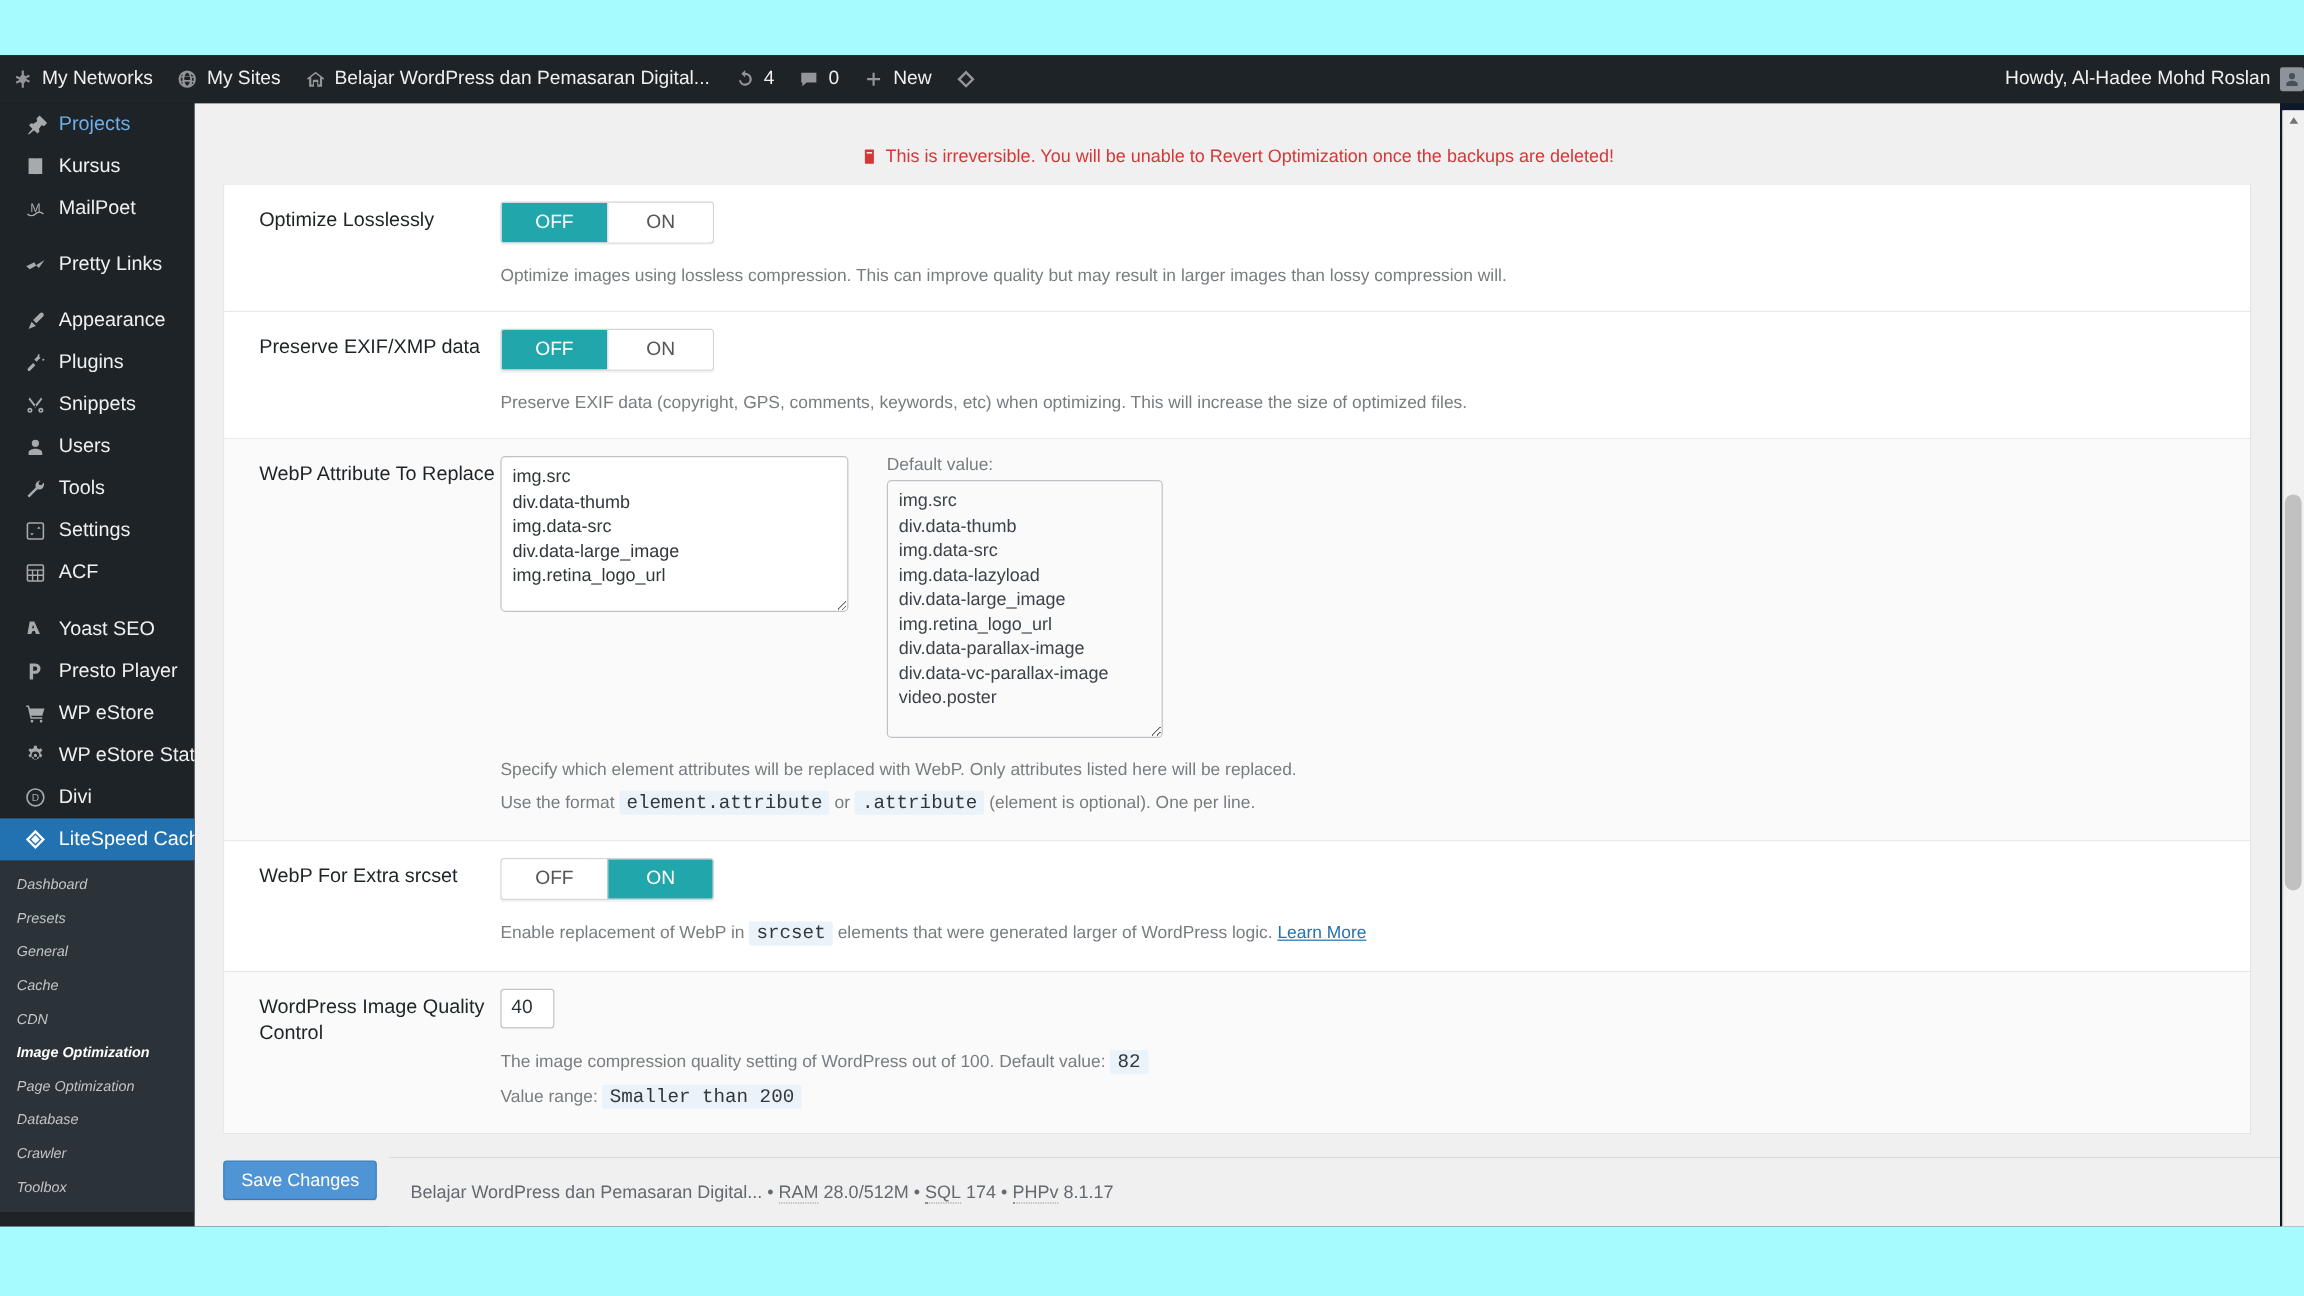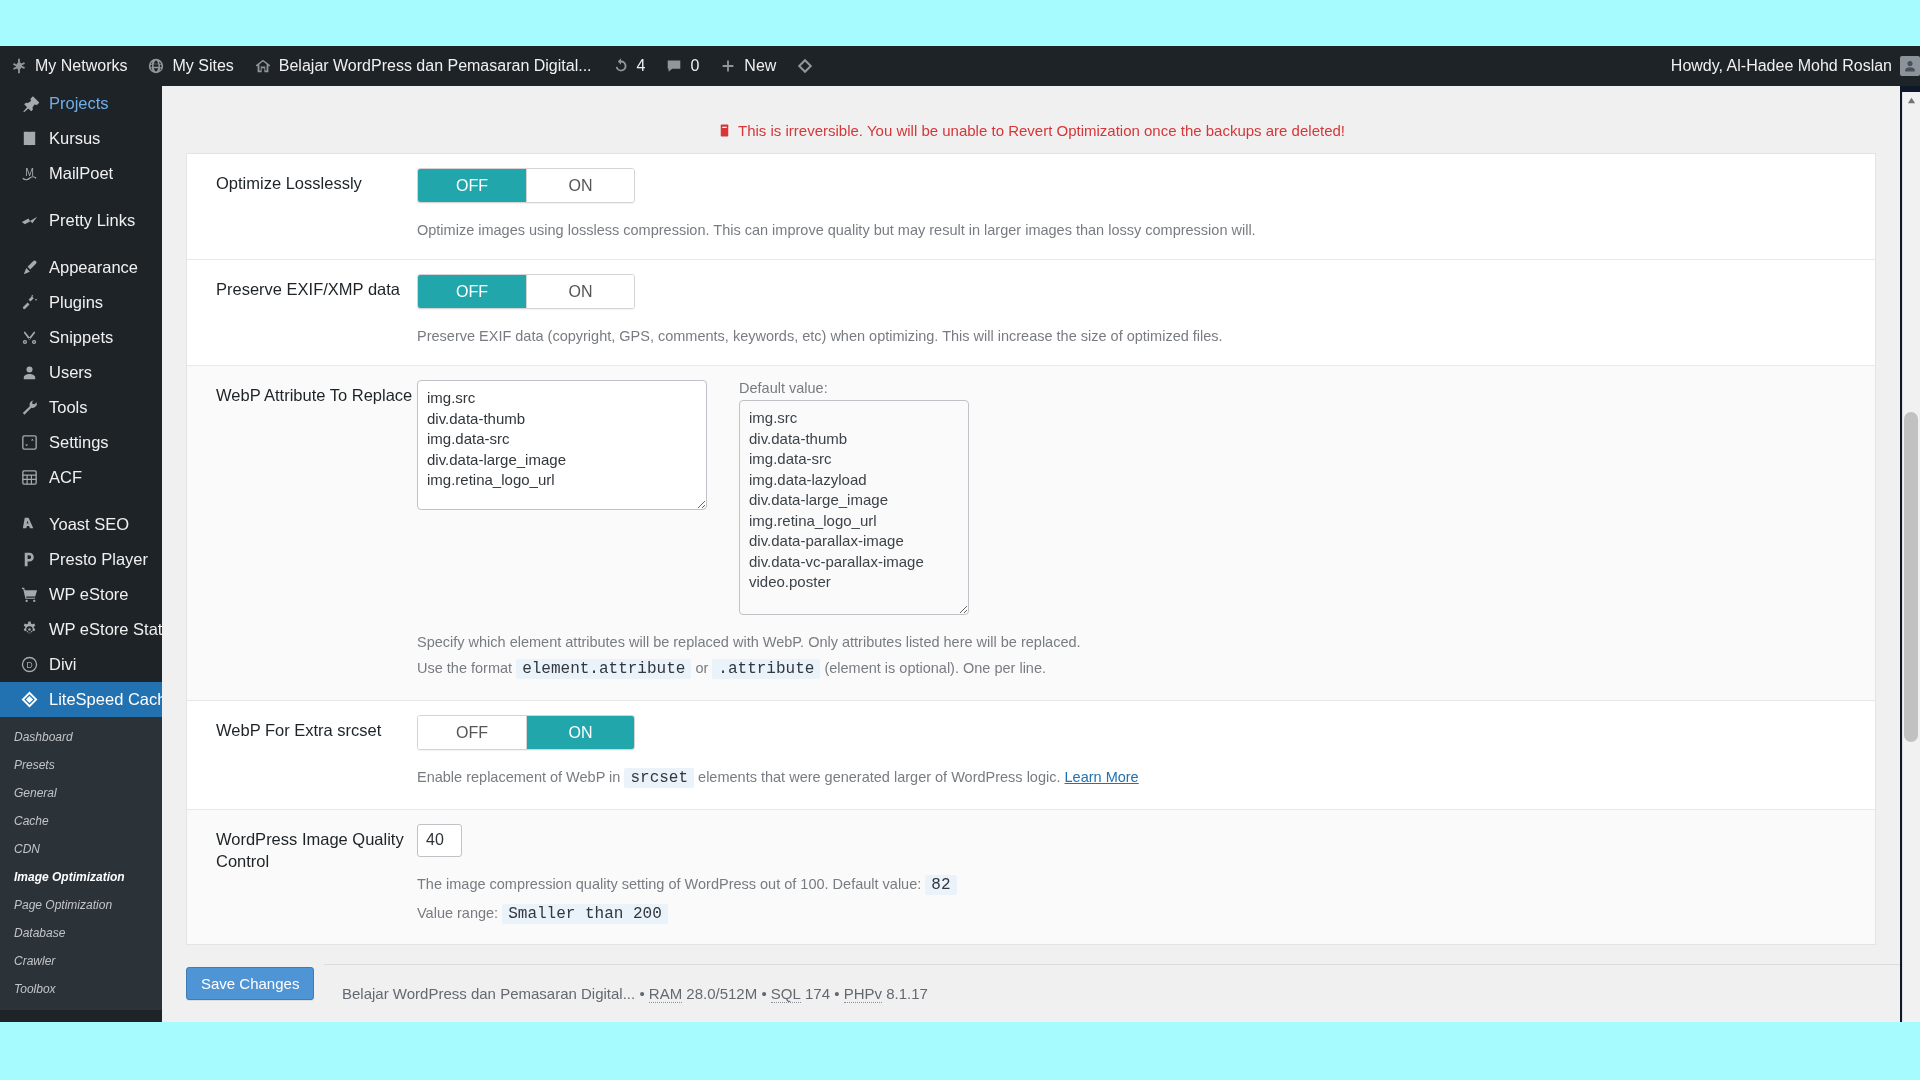--- a/index.html
+++ b/index.html
@@ -126,21 +126,21 @@
     padding-top:4px;
   }
   .sbody{flex:1;padding-right:20px;}
 
   
   .toggle{
     display:inline-flex;border:1px solid #d4d4d4;border-radius:3px;overflow:hidden;
     box-shadow:0 1px 1px rgba(0,0,0,.05);
   }
   .toggle .tg{
-    width:108px;height:33px;display:flex;align-items:center;justify-content:center;
+    width:88px;height:33px;display:flex;align-items:center;justify-content:center;
     font-size:16px;color:#555;background:#fff;cursor:pointer;
     box-sizing:border-box;
   }
   .toggle .tg.on{background:#21a7ab;color:#fff;}
   .toggle .tg+.tg{border-left:1px solid #d4d4d4;}
 
   .desc{
     font-size:14.5px;color:#787c82;line-height:1.8;margin-top:14px;
   }
   .code{

